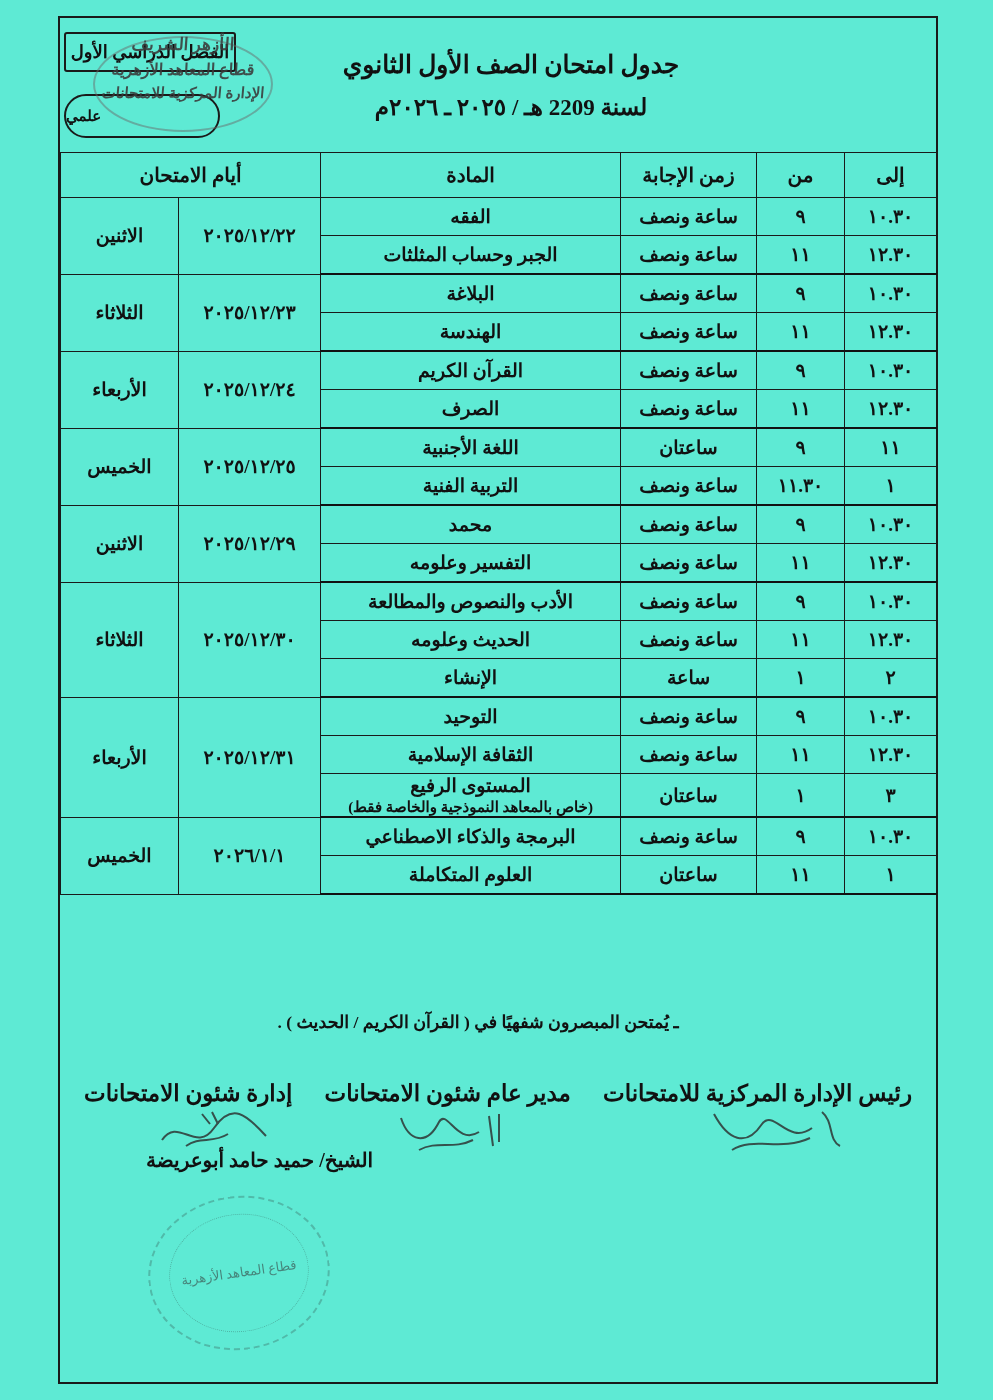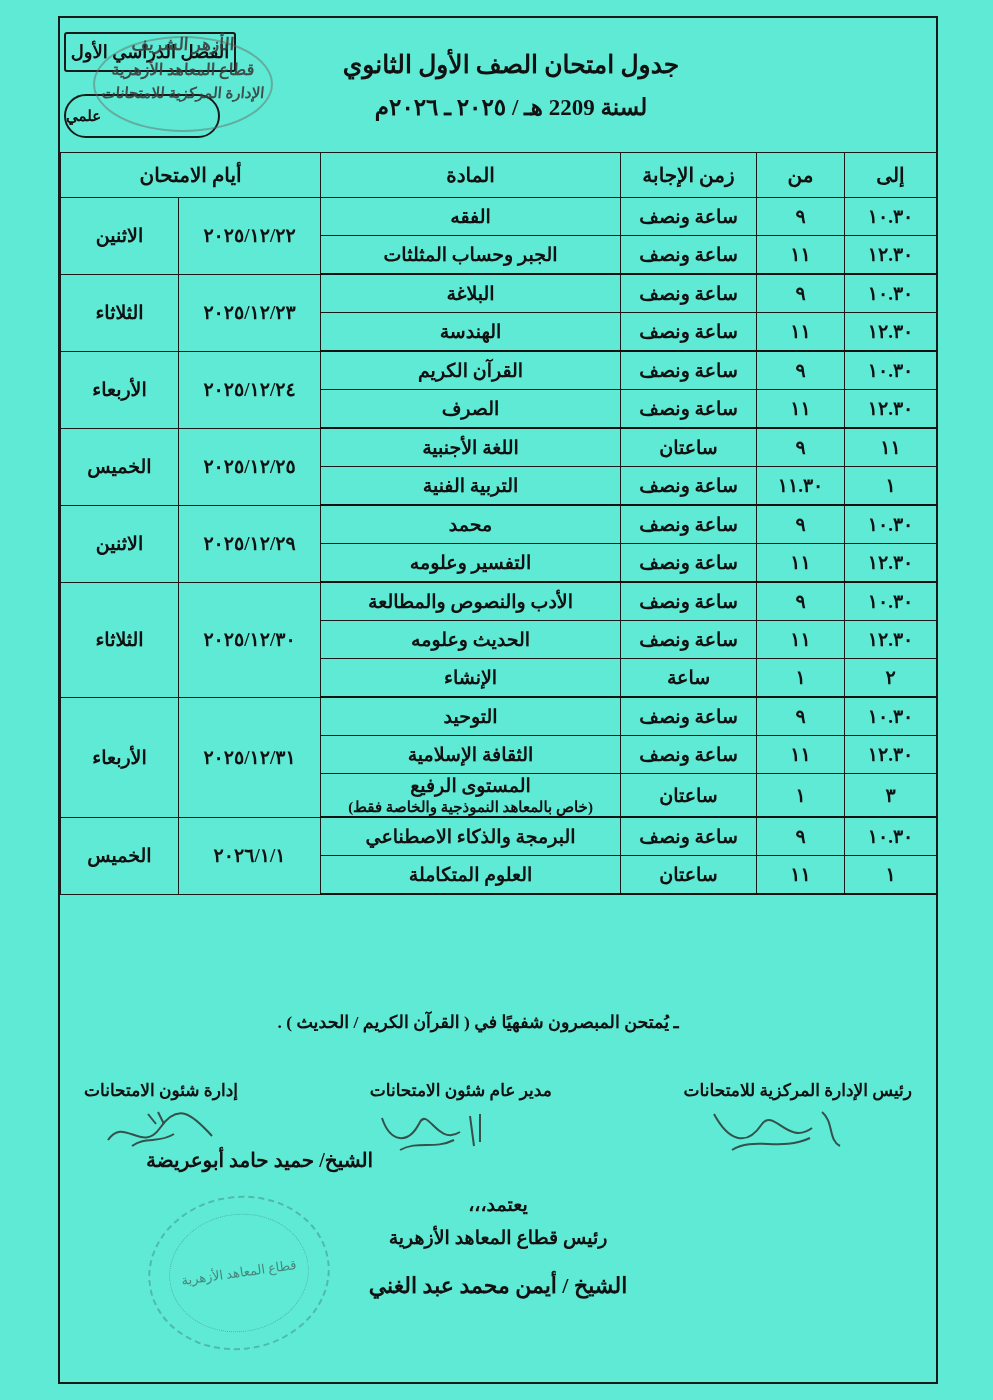--- a/index.html
+++ b/index.html
@@ -135,21 +135,21 @@
   .notes .n2{font-size:17.5px;text-align:center;margin-right:40px;}
   .signrow{
     position:absolute;
     left:60px;top:1080px;
     width:876px;
     display:flex;
     flex-direction:row-reverse;
     justify-content:space-between;
     padding:0 24px;
     box-sizing:border-box;
-    font-size:17px;font-weight:bold;
+    font-size:23px;font-weight:bold;
   }
   .sigcol{position:relative;text-align:center;}
   .scribble{
     position:absolute;left:0;right:0;top:26px;height:56px;
     color:#2b2b2b;opacity:.8;
   }
   .name-line{
     position:absolute;
     left:60px;top:1148px;
     width:876px;
@@ -409,25 +409,20 @@
           <path d="M160 6 C172 16, 166 34, 178 40"></path>
         </svg>
       </div>
     </div>
   </div>
 
   <div class="name-line">
     <span>الشيخ/ حميد حامد أبوعريضة</span>
   </div>
 
-  <div class="approve">
-    <div>يعتمد،،،</div>
-    <div>رئيس قطاع المعاهد الأزهرية</div>
-    <span class="big">الشيخ / أيمن محمد عبد الغني</span>
-  </div>
 
   <div class="stamp">
     <div class="inner">
       <span>قطاع المعاهد الأزهرية</span>
     </div>
   </div>
 
 </div>
 
 </body></html>

